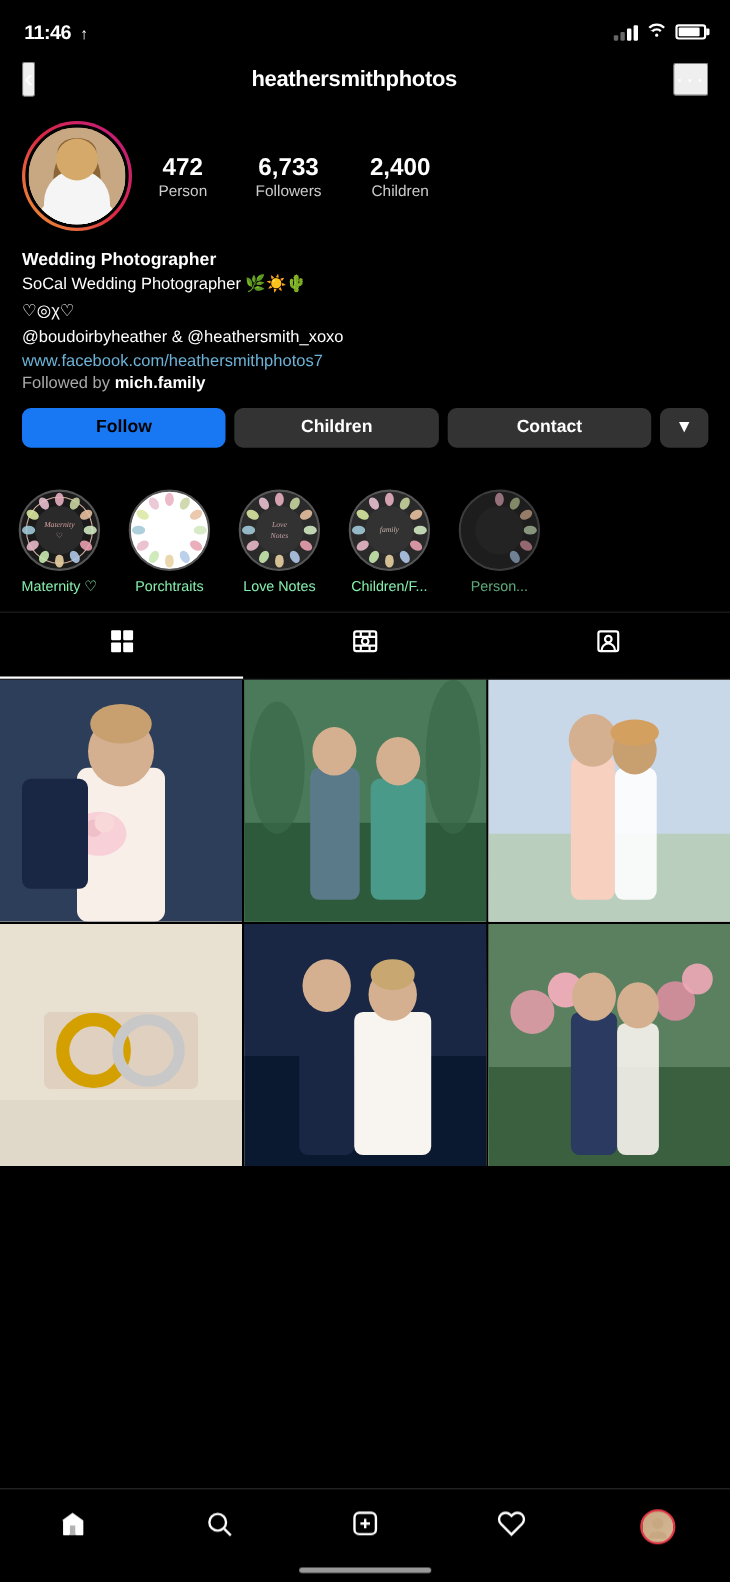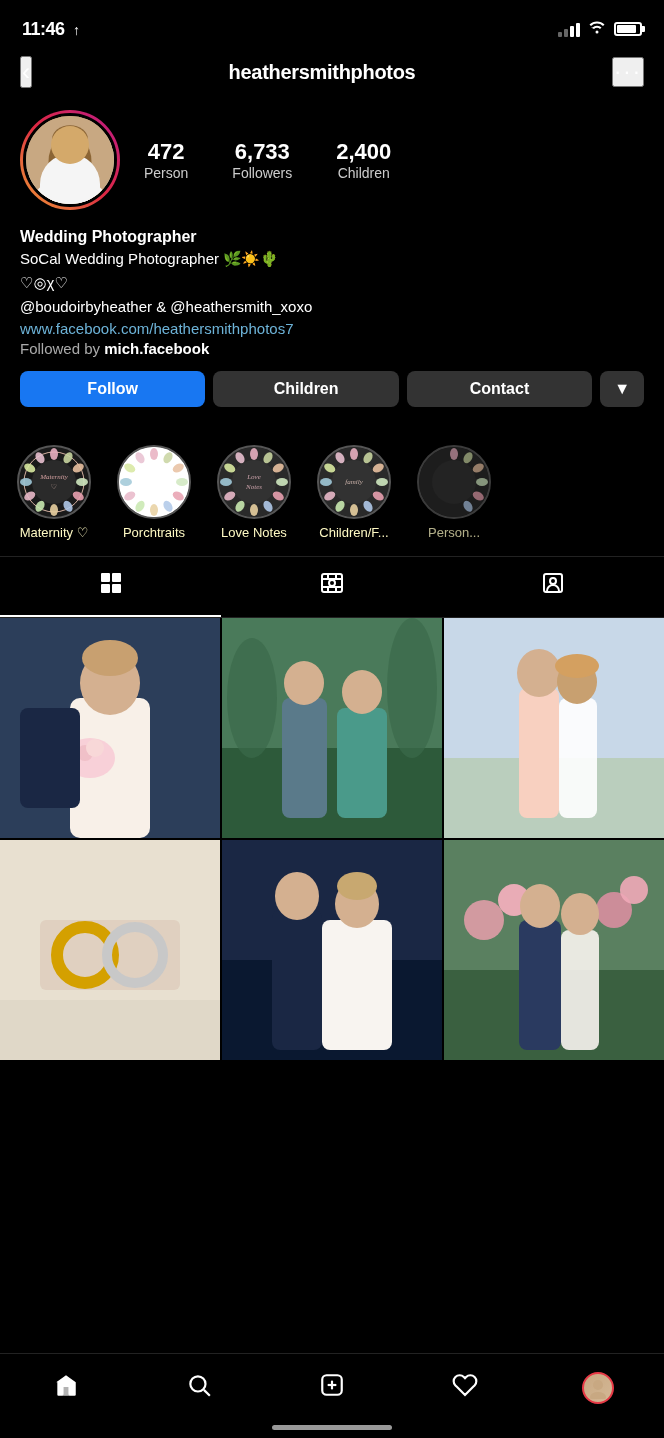--- a/index.html
+++ b/index.html
@@ -206,21 +206,21 @@
     }
 
     
     .action-buttons {
       display: flex;
       gap: 8px;
       margin-bottom: 18px;
     }
     .btn-follow {
       background: #1877f2;
-      color: #ffffff;
+      color: #000000;
       border: none;
       border-radius: 8px;
       padding: 9px 0;
       font-size: 16px;
       font-weight: 700;
       flex: 2;
       cursor: pointer;
     }
     .btn-message {
       background: #333;
@@ -282,21 +282,21 @@
       display: flex;
       align-items: center;
       justify-content: center;
       background: #222;
     }
     .highlight-circle.white-bg {
       background: #fff;
     }
     .highlight-label {
       font-size: 13px;
-      color: #fef9c3;
+      color: #86efac;
       text-align: center;
       white-space: nowrap;
     }
 
     
     .nav-tabs {
       display: flex;
       border-top: 1px solid #222;
       border-bottom: 1px solid #222;
       margin-top: 6px;
@@ -485,21 +485,21 @@
     </div>
   </div>
 
   <div class="bio-section">
     <div class="bio-name">Wedding Photographer</div>
     <div class="bio-line">SoCal Wedding Photographer 🌿☀️🌵</div>
     <div class="bio-line">♡◎χ♡</div>
     <div class="bio-line">@boudoirbyheather &amp; @heathersmith_xoxo</div>
     <div class="bio-link">www.facebook.com/heathersmithphotos7</div>
     <div class="bio-followed">
-      <span>Followed by</span> <strong>mich.facebook</strong>
+      <span>Followed by</span> <strong>mich.family</strong>
     </div>
   </div>
 
   <div class="action-buttons">
     <button class="btn-follow">Follow</button>
     <button class="btn-message">Children</button>
     <button class="btn-contact">Contact</button>
     <button class="btn-dropdown">▼</button>
   </div>
 </div>

